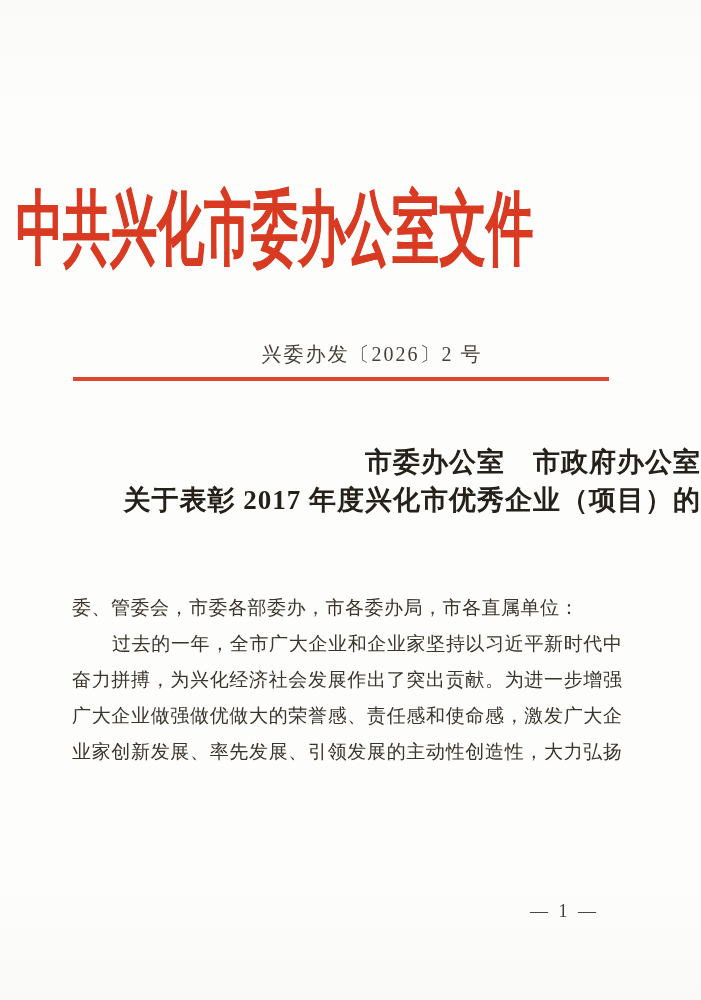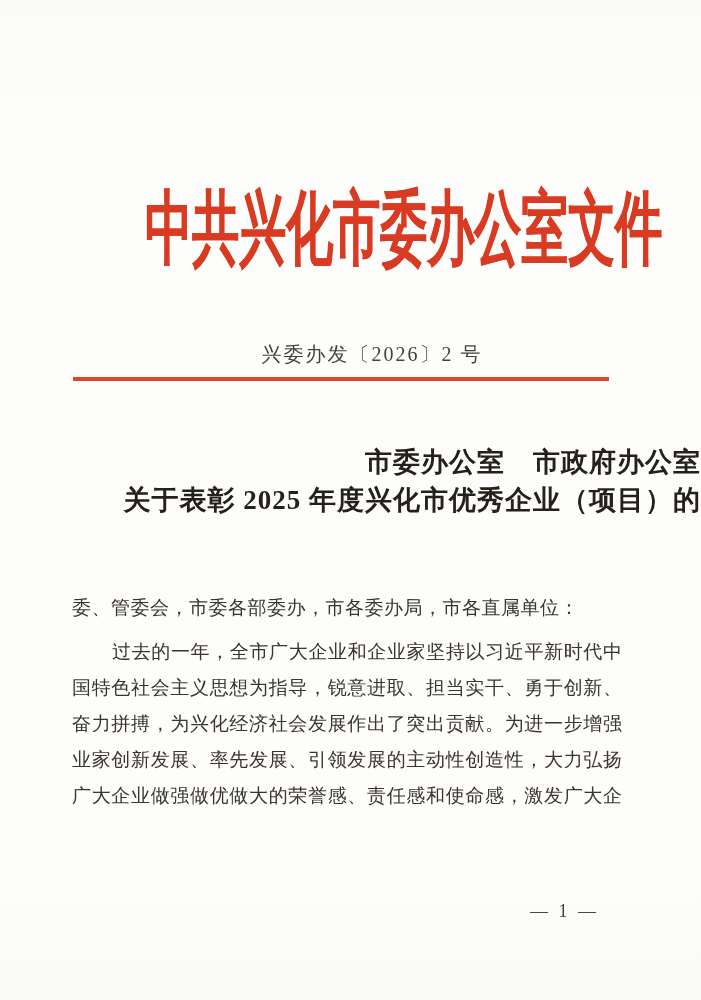--- a/index.html
+++ b/index.html
@@ -18,22 +18,22 @@
   }
   .page{
     position:relative;
     width:701px;height:1000px;
     background:var(--paper);
     background-image:linear-gradient(180deg, rgba(0,0,0,0.012) 0%, rgba(0,0,0,0) 12%, rgba(0,0,0,0) 88%, rgba(0,0,0,0.015) 100%);
   }
   
   .banner{
     position:absolute;
-    top:189px;left:2px;width:660px;
-    text-align:right;
+    top:189px;left:16px;width:660px;
+    text-align:left;
   }
   .banner-text{
     display:inline-block;
     font-size:47px;
     font-weight:bold;
     color:var(--header_red);
     letter-spacing:0px;
     line-height:1;
     white-space:nowrap;
     transform:scale(1,1.72);
@@ -85,21 +85,20 @@
     height:36px;
     white-space:nowrap;
   }
   .body-line.no-justify{
     text-align:right;
     text-align-last:left;
     letter-spacing:0.5px;
   }
   .body-line.indent{
     text-indent:40px;
-    margin-top:8px;
   }
   
   .page-number{
     position:absolute;
     top:901px;left:530px;
     font-size:18px;
     color:#433e38;
     letter-spacing:3px;
     white-space:nowrap;
   }
@@ -112,27 +111,26 @@
   <div class="banner">
     <span class="banner-text">中共兴化市委办公室文件</span>
   </div>
 
   <div class="doc-number">兴委办发〔2026〕2 号</div>
 
   <div class="red-rule"></div>
 
   <div class="doc-title">
     <div class="t-line">市委办公室　市政府办公室</div>
-    <div class="t-line">关于表彰 2025 年度兴化市优秀企业（项目）的</div>
+    <div class="t-line">关于表彰 2017 年度兴化市优秀企业（项目）的</div>
   </div>
 
   <div class="body-text">
     <div class="body-line no-justify">委、管委会，市委各部委办，市各委办局，市各直属单位：</div>
     <div class="body-line indent">过去的一年，全市广大企业和企业家坚持以习近平新时代中</div>
-    <div class="body-line">国特色社会主义思想为指导，锐意进取、担当实干、勇于创新、</div>
     <div class="body-line">奋力拼搏，为兴化经济社会发展作出了突出贡献。为进一步增强</div>
+    <div class="body-line">广大企业做强做优做大的荣誉感、责任感和使命感，激发广大企</div>
     <div class="body-line">业家创新发展、率先发展、引领发展的主动性创造性，大力弘扬</div>
-    <div class="body-line">广大企业做强做优做大的荣誉感、责任感和使命感，激发广大企</div>
   </div>
 
   <div class="page-number">— 1 —</div>
 
 </div>
 
 </body></html>

